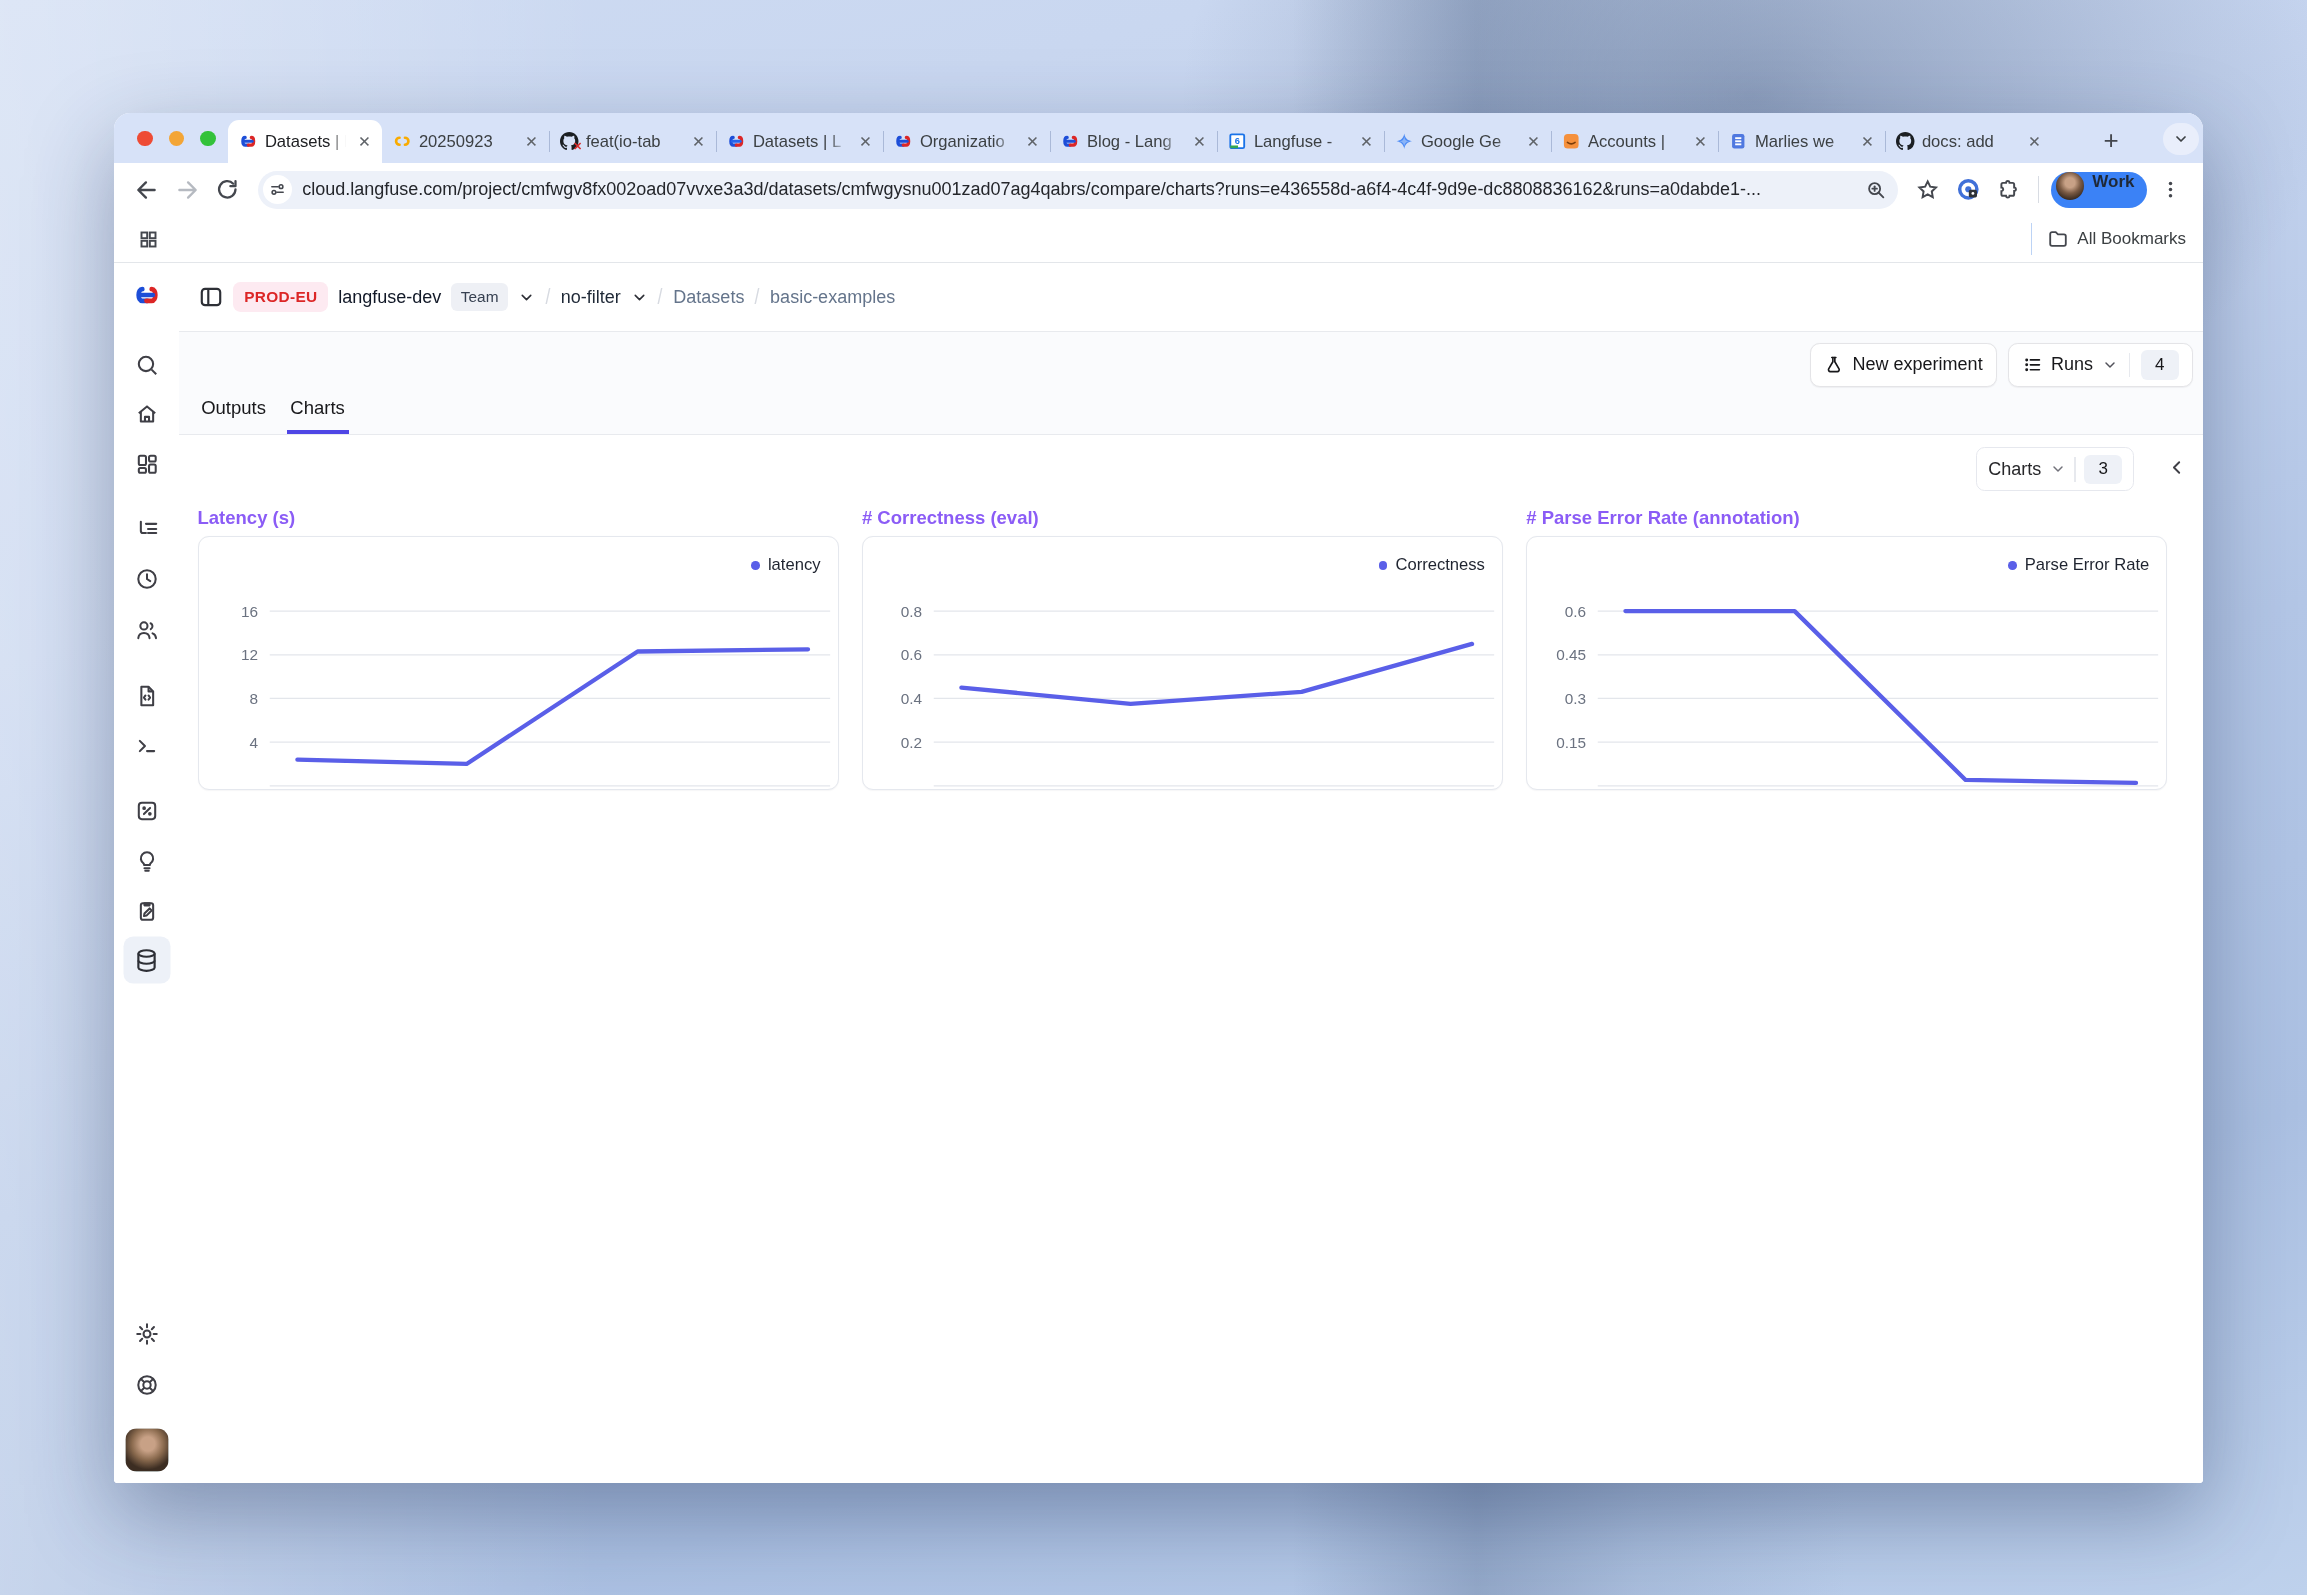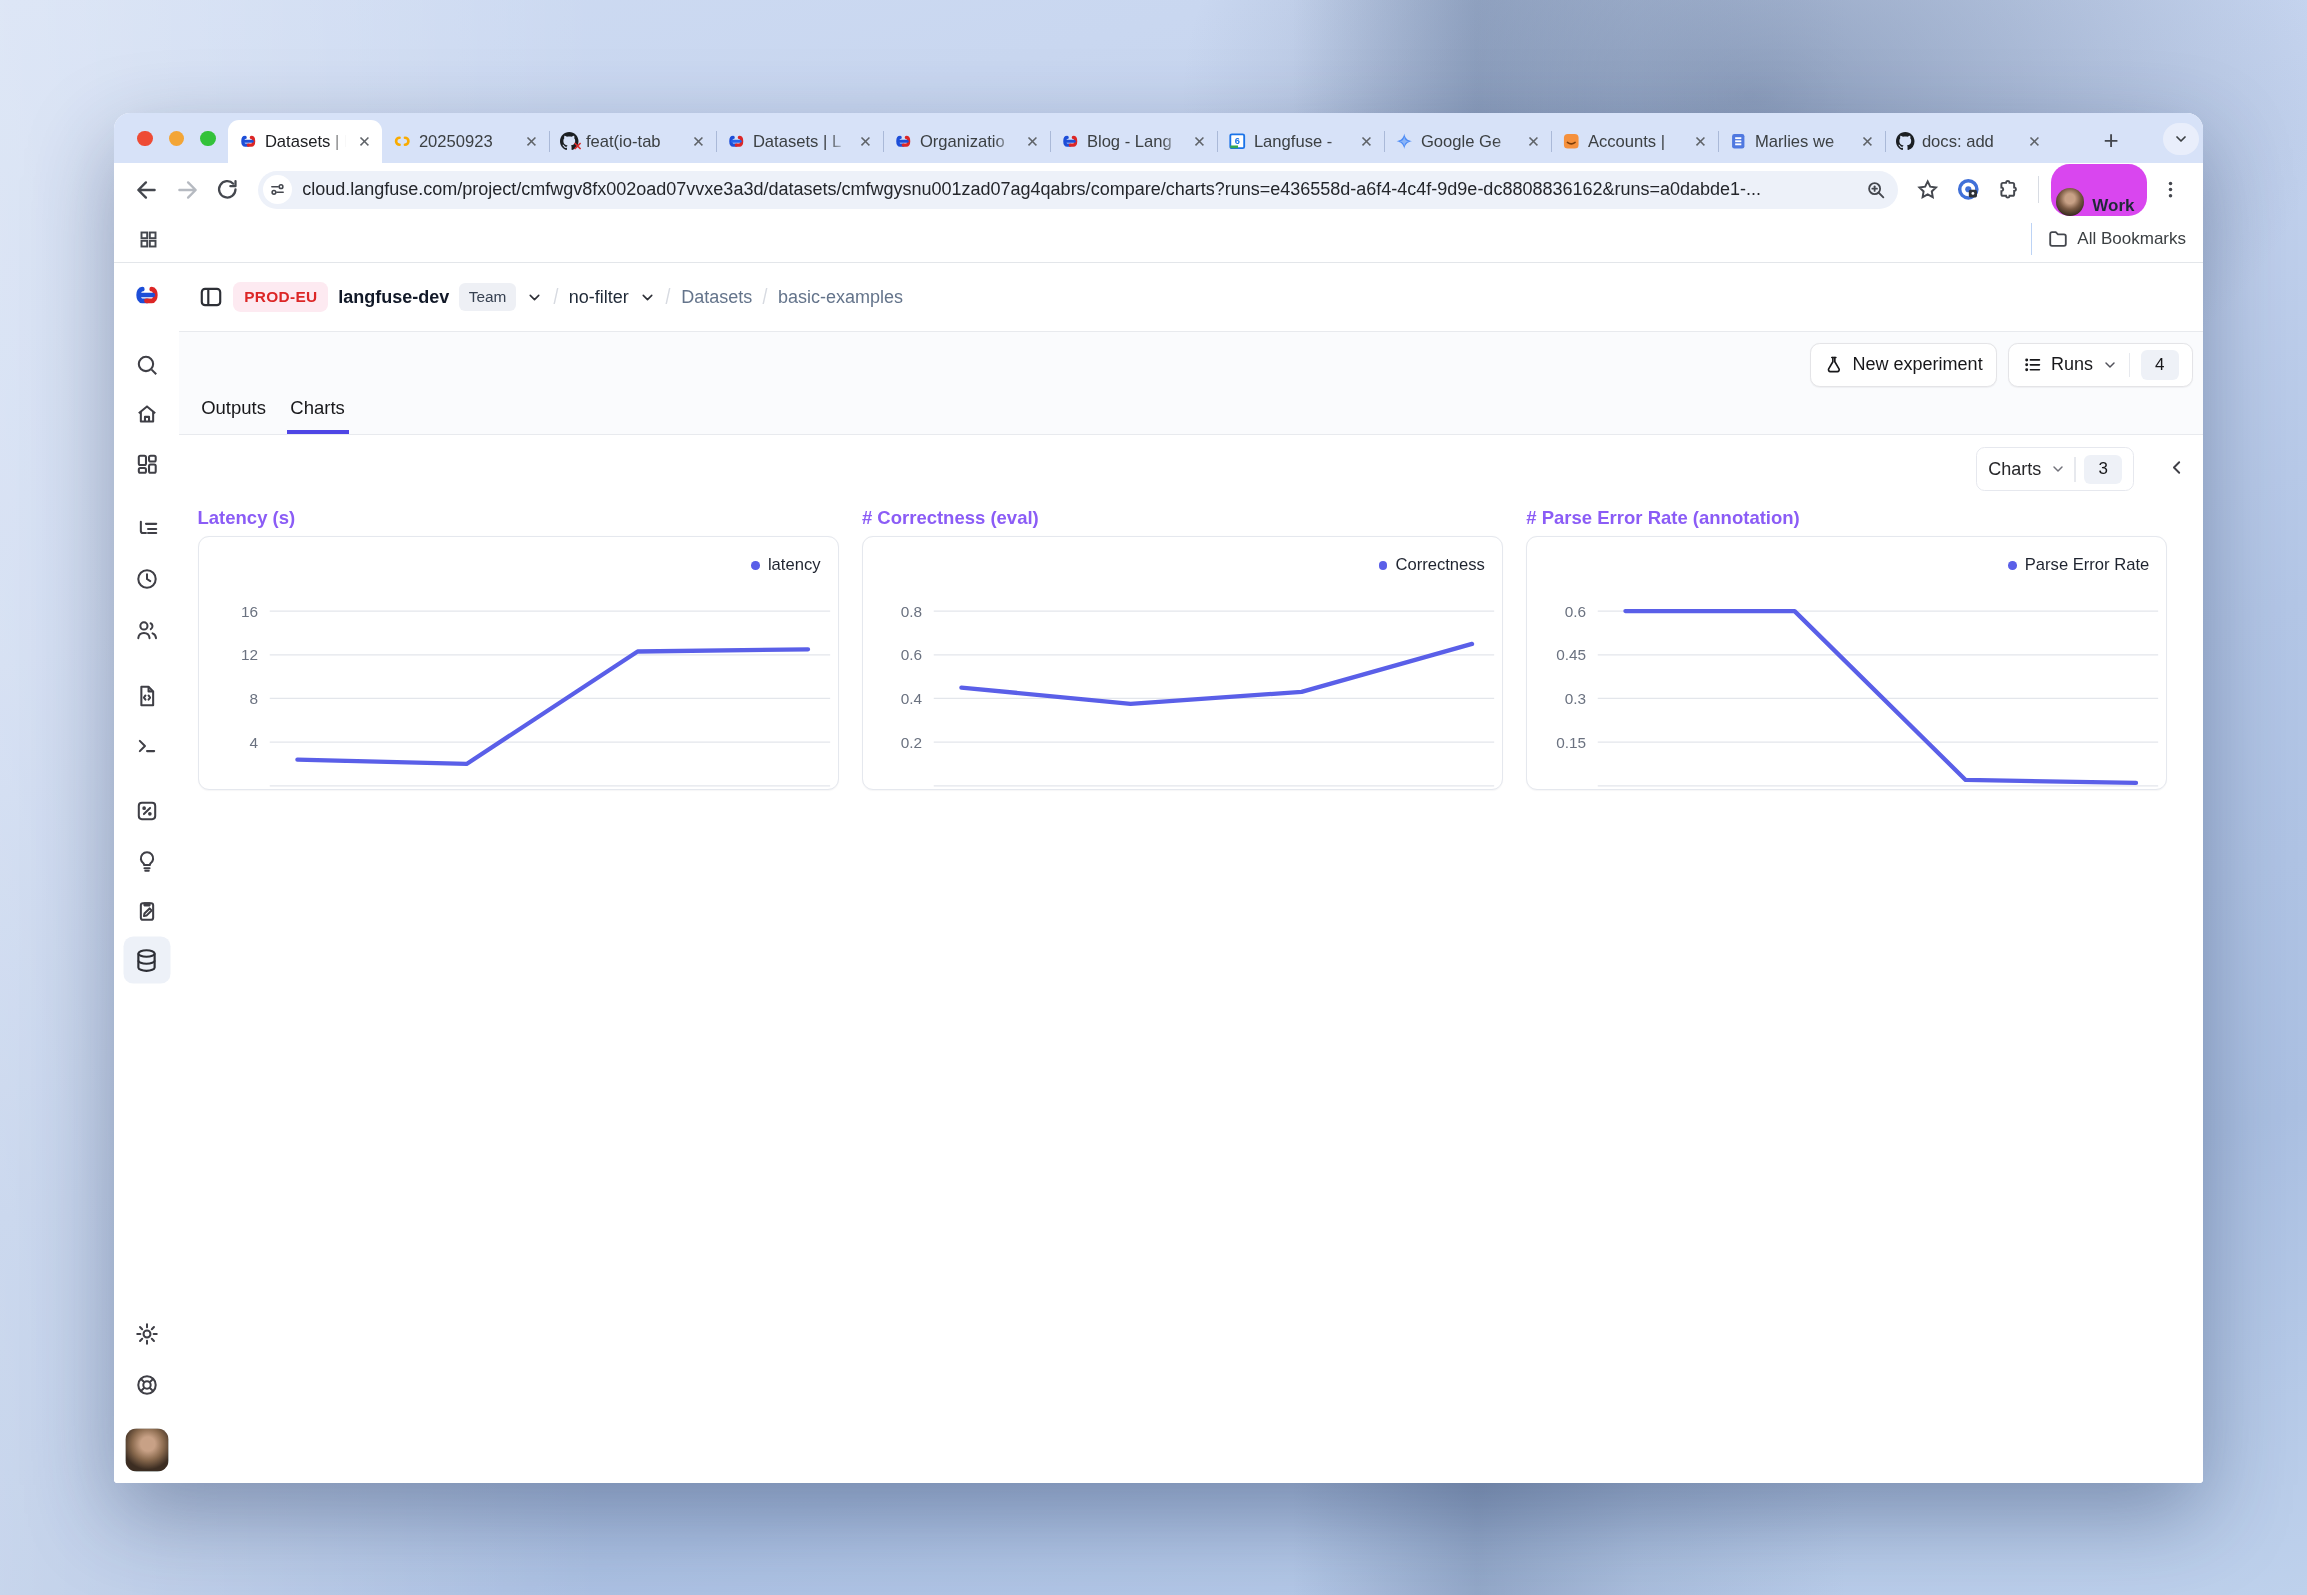--- a/index.html
+++ b/index.html
@@ -31,21 +31,21 @@
   
   .toolbar{position:absolute;left:0;top:50px;right:0;height:53px;background:#fff;display:flex;align-items:center;
     padding:10px 16px;box-sizing:border-box;gap:6.2px;}
   .navbtn{width:34px;height:34px;display:flex;align-items:center;justify-content:center;flex:0 0 auto;}
   .urlpill{flex:1;height:38px;background:#edf1f9;border-radius:19.7px;display:flex;align-items:center;
     margin:0 7.4px;padding:0 11px 0 4.9px;min-width:0;}
   .tunewrap{width:29.5px;height:29.5px;border-radius:50%;background:#fff;display:flex;align-items:center;justify-content:center;flex:0 0 auto;margin-right:9.8px;}
   .urltext{flex:1;font-size:18px;color:#24262b;white-space:nowrap;overflow:hidden;min-width:0;}
   .pillicon{flex:0 0 auto;margin-left:11px;display:flex;align-items:center;}
   .tooldiv{width:1.2px;height:27px;background:#d8dce3;margin:0 6.2px;flex:0 0 auto;}
-  .profilepill{height:52px;background:#d946ef;border-radius:18.5px;display:flex;align-items:flex-end;gap:8.6px;
+  .profilepill{height:36px;background:#3b82f6;border-radius:18.5px;display:flex;align-items:flex-start;gap:8.6px;
     padding:0 12.3px 0 4.3px;flex:0 0 auto;}
   .avatar-s{width:28px;height:28px;border-radius:50%;background:
     radial-gradient(circle at 50% 38%, #c8a186 22%, #7a5a43 48%, #3c2d22 75%),
     linear-gradient(180deg,#4a3526,#174d52);}
   .profilelabel{font-size:17px;font-weight:600;color:#1f2937;}
   
   .bookmarks{position:absolute;left:0;top:103px;right:0;height:47px;background:#fff;border-bottom:0.6px solid #e3e6ea;
     display:flex;align-items:center;padding:0 17px;box-sizing:border-box;}
   .bm-right{margin-left:auto;display:flex;align-items:center;gap:8.6px;}
   .bm-label{font-size:17px;color:#3c4043;}
@@ -53,21 +53,21 @@
   .appframe{position:absolute;left:0;top:150px;right:0;bottom:0;background:#fff;border-radius:0 0 3.7px 3.7px;overflow:hidden;}
   .rail{position:absolute;left:0;top:0;width:65px;bottom:0;border-right:0.6px solid #e8eaee;background:#fff;}
   .rit{position:absolute;left:50%;transform:translate(-50%,-50%);display:flex;align-items:center;justify-content:center;}
   .rit.activebg{width:47px;height:47px;background:#edf1f8;border-radius:9.8px;}
   .avatar-rail{width:43px;height:43px;border-radius:11px;background:
     radial-gradient(circle at 52% 36%, #c8a186 20%, #8a6a4e 45%, #3c2d22 72%),
     linear-gradient(160deg,#54402c,#14555c 80%);}
   .crumbrow{position:absolute;left:65px;right:0;top:0;height:69px;border-bottom:0.6px solid #e8eaee;
     display:flex;align-items:center;gap:9.8px;padding:0 18.5px;box-sizing:border-box;background:#fff;}
   .envbadge{font-size:15.4px;font-weight:600;letter-spacing:0.3px;padding:6.2px 11px;border-radius:7.4px;}
-  .crumb-org{font-size:18px;font-weight:700;color:#111827;}
+  .crumb-org{font-size:18px;font-weight:400;color:#111827;}
   .teambadge{font-size:15.4px;color:#374151;background:#eef0f5;border-radius:6.2px;padding:4.9px 9.8px;}
   .crumb-proj{font-size:18px;font-weight:500;color:#1f2937;}
   .crumb-muted{font-size:18px;color:#64748b;}
   .slash{font-size:22px;color:#d7dae1;font-weight:300;transform:scaleX(.8);}
   
   .headerarea{position:absolute;left:65px;right:0;top:69px;height:103px;background:#fafbfd;border-bottom:0.6px solid #e8eaee;box-sizing:border-box;}
   .titlerow{position:absolute;left:18.5px;top:9.8px;height:46px;display:flex;align-items:center;gap:11px;}
   .pagetitle{font-size:24.6px;font-weight:700;color:#101114;letter-spacing:-0.2px;}
   .actions{position:absolute;right:9.8px;top:9.8px;height:46px;display:flex;align-items:center;gap:11px;}
   .btn{height:44px;background:#fff;border:0.6px solid #e4e4e7;border-radius:9.8px;display:flex;align-items:center;

